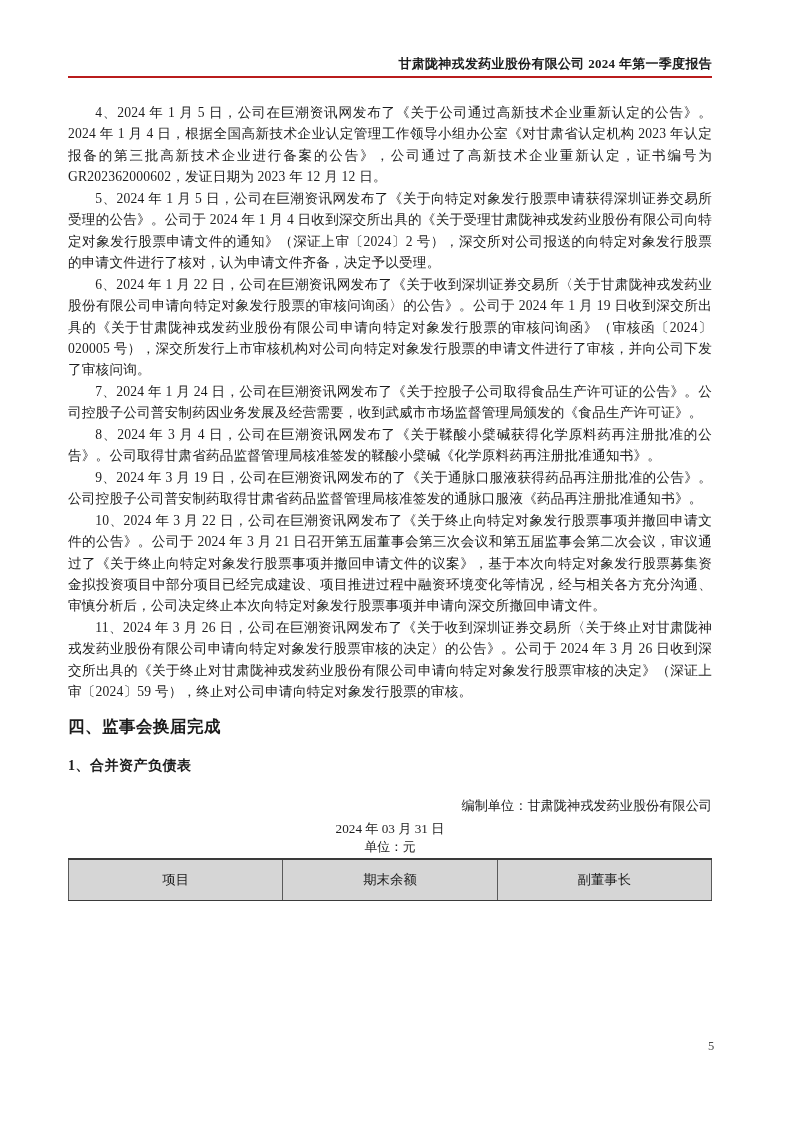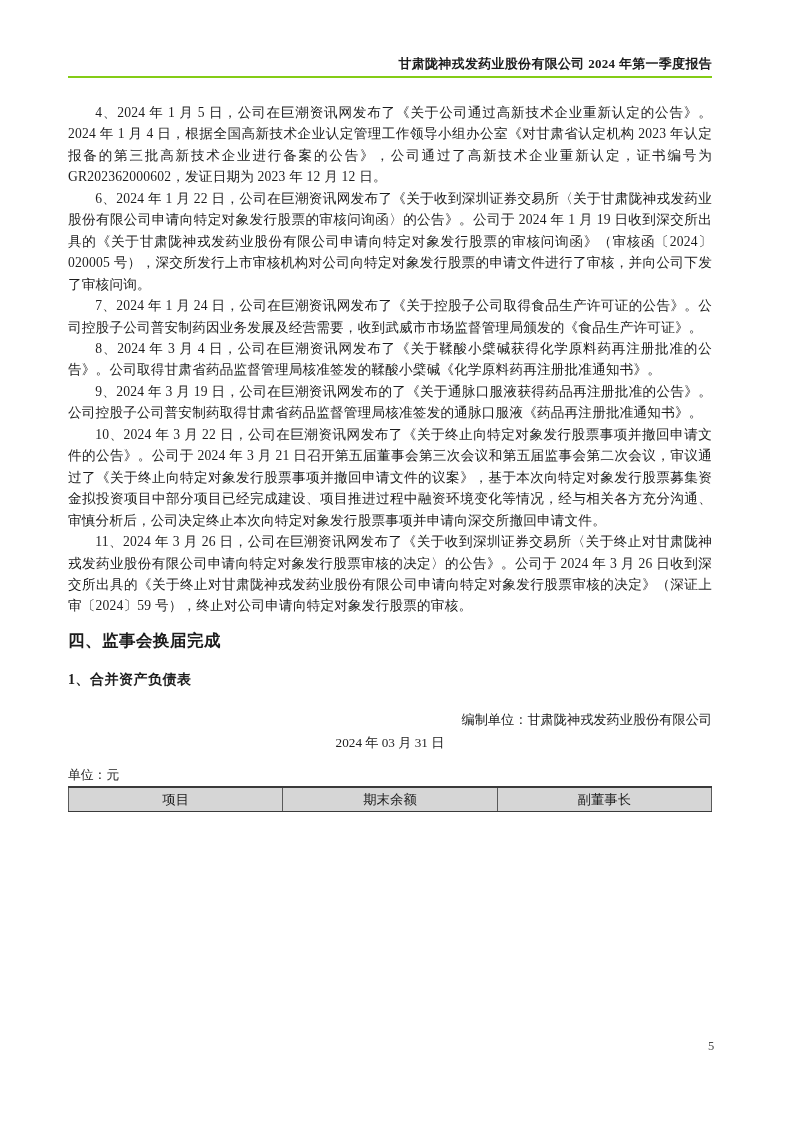--- a/index.html
+++ b/index.html
@@ -15,21 +15,21 @@
     overflow: hidden;
   }
   .running-header {
     margin: 0 81px 0 68px;
     padding-top: 55px;
     padding-bottom: 3px;
     text-align: right;
     font-size: 13px;
     font-weight: bold;
     letter-spacing: 0.3px;
-    border-bottom: 2px solid #84cc16;
+    border-bottom: 2px solid #b91c1c;
   }
   .content {
     margin: 0 81px 0 68px;
     padding-top: 24px;
   }
   .body-para {
     font-size: 13.6px;
     line-height: 21.45px;
     text-align: justify;
     text-indent: 2em;
@@ -57,32 +57,32 @@
     margin-top: 22px;
     font-size: 13.2px;
     text-align: right;
   }
   .date-line {
     margin-top: 5px;
     font-size: 13.2px;
     text-align: center;
   }
   .unit-line {
-    margin-top: 15px;
+    margin-top: 1px;
     font-size: 12.8px;
-    text-align: left;
+    text-align: center;
   }
   table.sheet {
     width: 100%;
     margin-top: 2px;
     border-collapse: collapse;
   }
   table.sheet th {
     width: 33.33%;
-    height: 25px;
+    height: 42px;
     background: #d6d6d6;
     border: 1px solid #5a5a5a;
     border-top: 2px solid #3a3a3a;
     border-bottom: 1.5px solid #3a3a3a;
     font-size: 13.4px;
     font-weight: normal;
     text-align: center;
     vertical-align: middle;
   }
   .page-number {
@@ -97,20 +97,21 @@
 <body>
 
 <div class="page">
 
   <div class="running-header">
     <span>甘肃陇神戎发药业股份有限公司 2024 年第一季度报告</span>
   </div>
 
   <div class="content">
     <p class="body-para">4、2024 年 1 月 5 日，公司在巨潮资讯网发布了《关于公司通过高新技术企业重新认定的公告》。2024 年 1 月 4 日，根据全国高新技术企业认定管理工作领导小组办公室《对甘肃省认定机构 2023 年认定报备的第三批高新技术企业进行备案的公告》，公司通过了高新技术企业重新认定，证书编号为 GR202362000602，发证日期为 2023 年 12 月 12 日。</p>
+    <p class="body-para">5、2024 年 1 月 5 日，公司在巨潮资讯网发布了《关于向特定对象发行股票申请获得深圳证券交易所受理的公告》。公司于 2024 年 1 月 4 日收到深交所出具的《关于受理甘肃陇神戎发药业股份有限公司向特定对象发行股票申请文件的通知》（深证上审〔2024〕2 号），深交所对公司报送的向特定对象发行股票的申请文件进行了核对，认为申请文件齐备，决定予以受理。</p>
     <p class="body-para">6、2024 年 1 月 22 日，公司在巨潮资讯网发布了《关于收到深圳证券交易所〈关于甘肃陇神戎发药业股份有限公司申请向特定对象发行股票的审核问询函〉的公告》。公司于 2024 年 1 月 19 日收到深交所出具的《关于甘肃陇神戎发药业股份有限公司申请向特定对象发行股票的审核问询函》（审核函〔2024〕020005 号），深交所发行上市审核机构对公司向特定对象发行股票的申请文件进行了审核，并向公司下发了审核问询。</p>
     <p class="body-para">7、2024 年 1 月 24 日，公司在巨潮资讯网发布了《关于控股子公司取得食品生产许可证的公告》。公司控股子公司普安制药因业务发展及经营需要，收到武威市市场监督管理局颁发的《食品生产许可证》。</p>
     <p class="body-para">8、2024 年 3 月 4 日，公司在巨潮资讯网发布了《关于鞣酸小檗碱获得化学原料药再注册批准的公告》。公司取得甘肃省药品监督管理局核准签发的鞣酸小檗碱《化学原料药再注册批准通知书》。</p>
     <p class="body-para">9、2024 年 3 月 19 日，公司在巨潮资讯网发布的了《关于通脉口服液获得药品再注册批准的公告》。公司控股子公司普安制药取得甘肃省药品监督管理局核准签发的通脉口服液《药品再注册批准通知书》。</p>
     <p class="body-para">10、2024 年 3 月 22 日，公司在巨潮资讯网发布了《关于终止向特定对象发行股票事项并撤回申请文件的公告》。公司于 2024 年 3 月 21 日召开第五届董事会第三次会议和第五届监事会第二次会议，审议通过了《关于终止向特定对象发行股票事项并撤回申请文件的议案》，基于本次向特定对象发行股票募集资金拟投资项目中部分项目已经完成建设、项目推进过程中融资环境变化等情况，经与相关各方充分沟通、审慎分析后，公司决定终止本次向特定对象发行股票事项并申请向深交所撤回申请文件。</p>
     <p class="body-para">11、2024 年 3 月 26 日，公司在巨潮资讯网发布了《关于收到深圳证券交易所〈关于终止对甘肃陇神戎发药业股份有限公司申请向特定对象发行股票审核的决定〉的公告》。公司于 2024 年 3 月 26 日收到深交所出具的《关于终止对甘肃陇神戎发药业股份有限公司申请向特定对象发行股票审核的决定》（深证上审〔2024〕59 号），终止对公司申请向特定对象发行股票的审核。</p>
 
     <div class="h1-title">四、监事会换届完成</div>
     <div class="h3-title">1、合并资产负债表</div>
 

